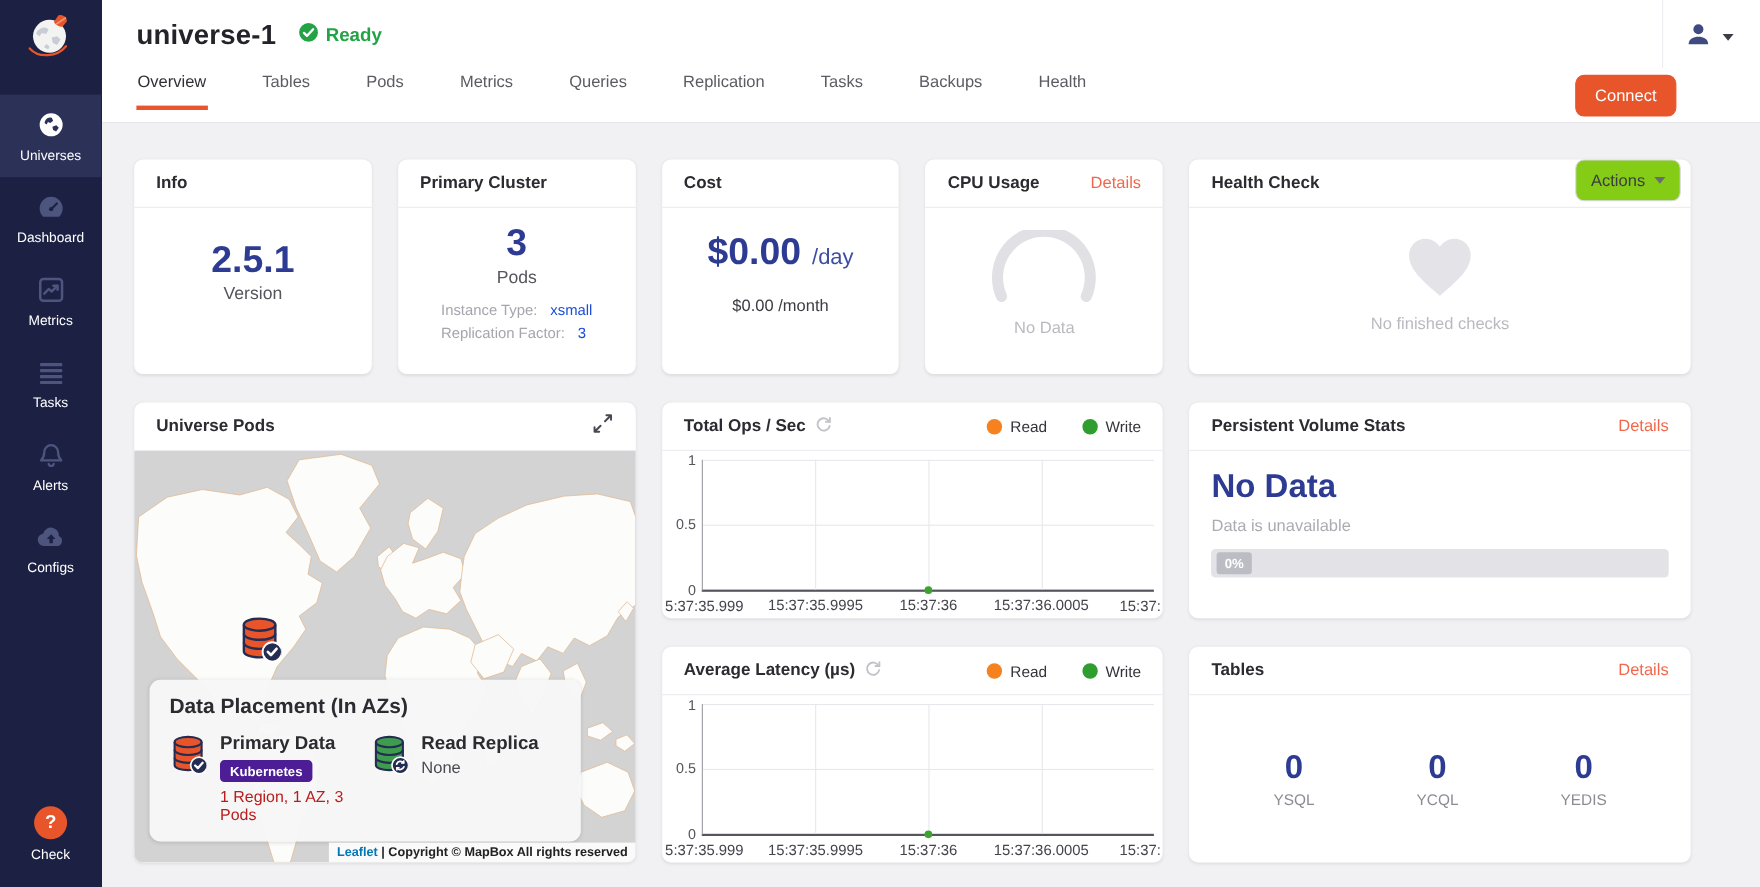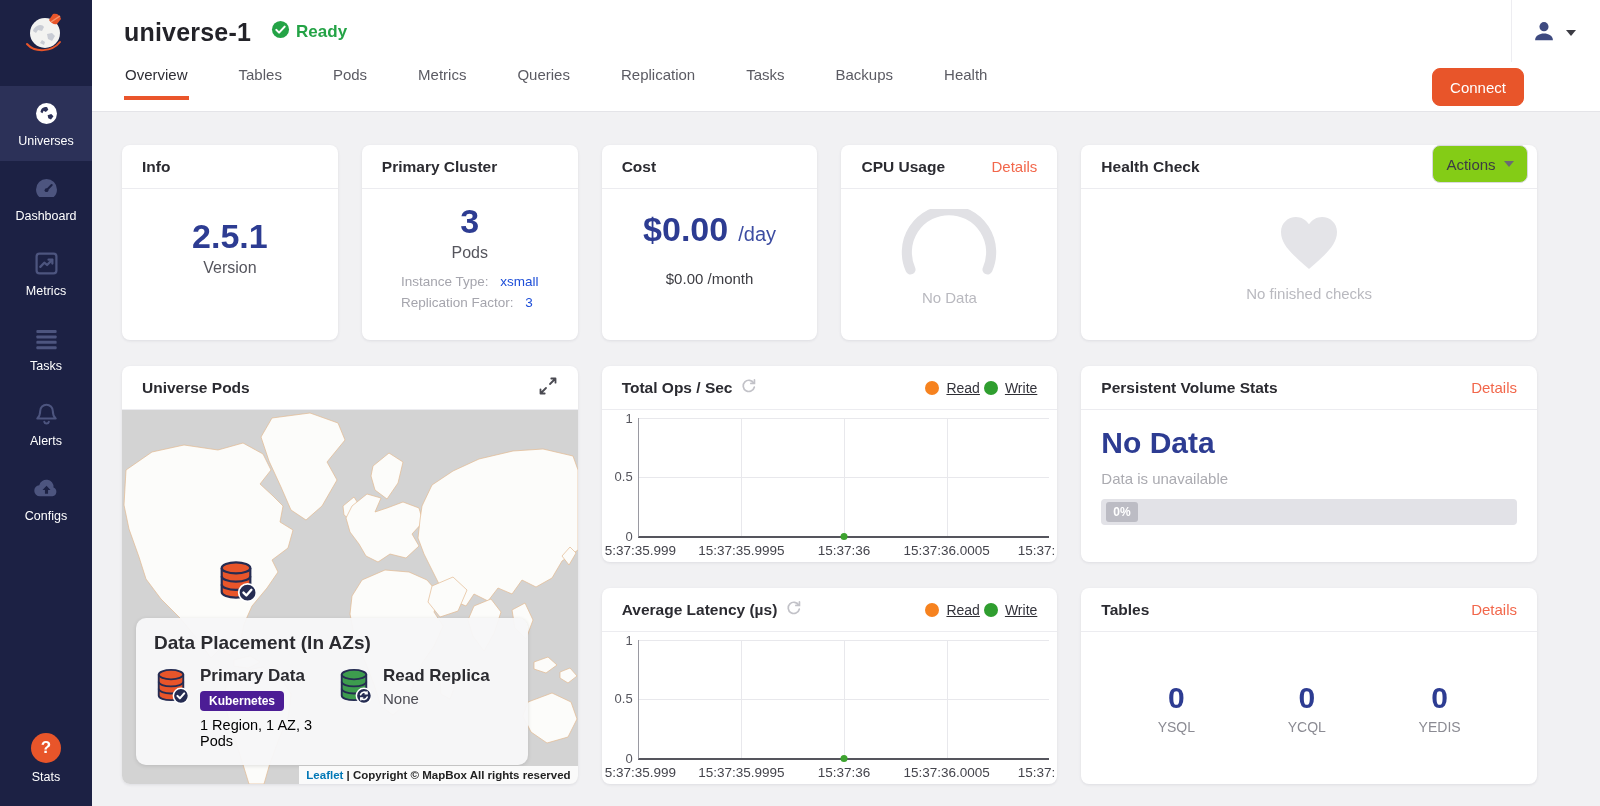--- a/index.html
+++ b/index.html
@@ -61,21 +61,21 @@
   .kv-rows { margin-top:12px; display:flex; flex-direction:column; gap:6px; align-items:flex-start; }
   .kv { font-size:13.5px; }
   .kv .k { color:#a5a5ad; }
   .kv .v { color:#1d4ed8; margin-left:8px; }
   .cost-line { display:flex; align-items:baseline; gap:10px; }
   .cost-per { font-size:20px; color:#3d4da2; }
   .cost-month { margin-top:22px; font-size:15px; color:#3c3c42; }
   .no-data-gray { color:#b9b9bf; font-size:15px; margin-top:10px; }
 
   
-  .legend { display:flex; align-items:center; gap:4px;text-decoration:underline; }
+  .legend { display:flex; align-items:center; gap:32px; }
   .legend-item { display:flex; align-items:center; gap:7px; font-size:14px; color:#33333b; }
   .dot { width:14px; height:14px; border-radius:50%; display:inline-block; }
   .dot-read { background:#f6821f; } .dot-write { background:#2f9e2f; }
   .chart-body { height:152px; position:relative; padding:8px 8px 24px 36px; }
   .plot { position:relative; height:100%; border-left:1px solid #9a9aa2; border-bottom:2px solid #55555d; }
   .gl-v { position:absolute; top:0; bottom:0; width:1px; background:#e8e8ec; }
   .gl-h { position:absolute; left:0; right:0; height:1px; background:#e8e8ec; }
   .ytick { position:absolute; left:-34px; width:28px; text-align:right; font-size:13px; color:#55555d; }
   .xtick { position:absolute; bottom:-22px; font-size:13.5px; color:#44444c; white-space:nowrap; }
   .green-point { position:absolute; left:50%; bottom:-4px; width:7px; height:7px; border-radius:50%;
@@ -99,21 +99,21 @@
   .map-area svg.world { position:absolute; inset:0; }
   .map-marker { position:absolute; left:94px; top:148px; }
   .placement { position:absolute; left:14px; bottom:19px; width:392px; background:rgba(247,247,248,.96);
     border-radius:10px; padding:14px 18px 16px; box-shadow:0 1px 4px rgba(0,0,0,.12); }
   .placement-title { font-size:19px; font-weight:bold; color:#2b2b30; }
   .placement-cols { display:flex; margin-top:12px; gap:10px; }
   .placement-col { display:flex; gap:12px; flex:1; }
   .pl-name { font-size:17px; font-weight:bold; color:#2b2b30; }
   .k8s-badge { display:inline-block; background:#4c1d95; color:#fff; font-size:12px; font-weight:bold;
     padding:3px 9px; border-radius:4px; margin-top:5px; }
-  .pl-sub { font-size:14.5px; color:#000000; margin-top:6px; }
+  .pl-sub { font-size:14.5px; color:#b91c1c; margin-top:6px; }
   .pl-none { font-size:15px; color:#4a4a52; margin-top:4px; }
   .attribution { position:absolute; right:0; bottom:0; background:rgba(255,255,255,.88);
     font-size:11.5px; font-weight:bold; color:#222; padding:3px 7px; }
   .attribution .leaflet { color:#0077b6; cursor:pointer; }
 </style>
 </head>
 <body>
 
 <nav class="sidebar">
   <div class="logo">
@@ -180,21 +180,21 @@
         <svg width="29" height="27" viewBox="0 0 26 24" fill="currentColor">
             <path d="M7 19a5 5 0 0 1-.5-9.97A6.5 6.5 0 0 1 19.3 11a4.2 4.2 0 0 1-.9 8H7z"></path>
             <path fill="#1c2144" d="M13 9.5l3.6 3.9h-2.2v3.4h-2.8v-3.4H9.4z"></path>
           </svg>
       </span>
       <span class="nav-label">Configs</span>
     </div>
   </div>
   <div class="help-block">
     <div class="help-circle">?</div>
-    <span class="help-label">Stats</span>
+    <span class="help-label">Check</span>
   </div>
 </nav>
 
 <div class="main">
   <header class="topbar">
     <div class="title-row">
       <span class="page-title">universe-1</span>
       <span class="ready-badge">
         <span>
           <svg width="19" height="19" viewBox="0 0 20 20">

